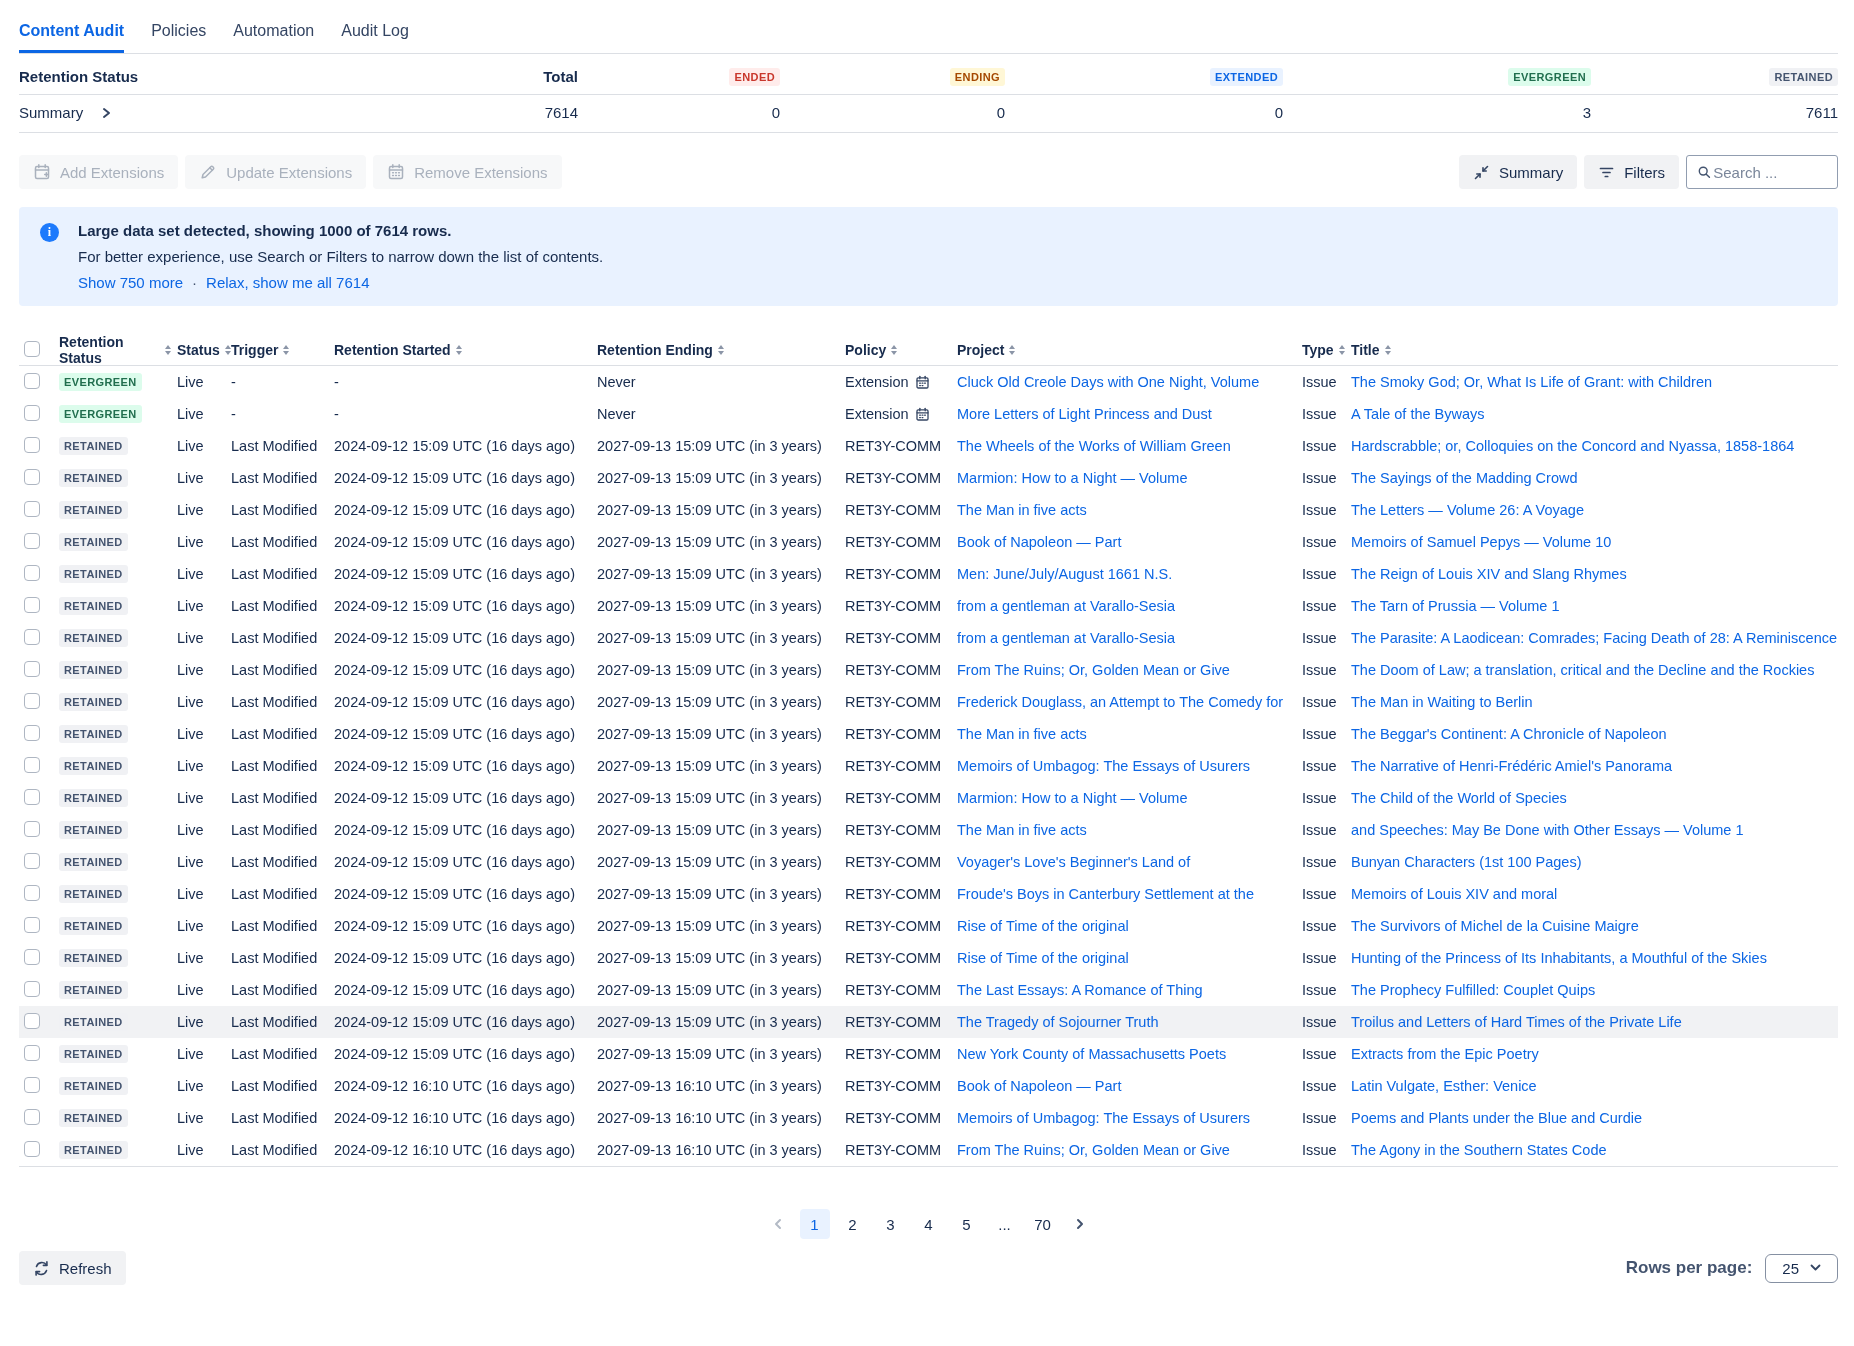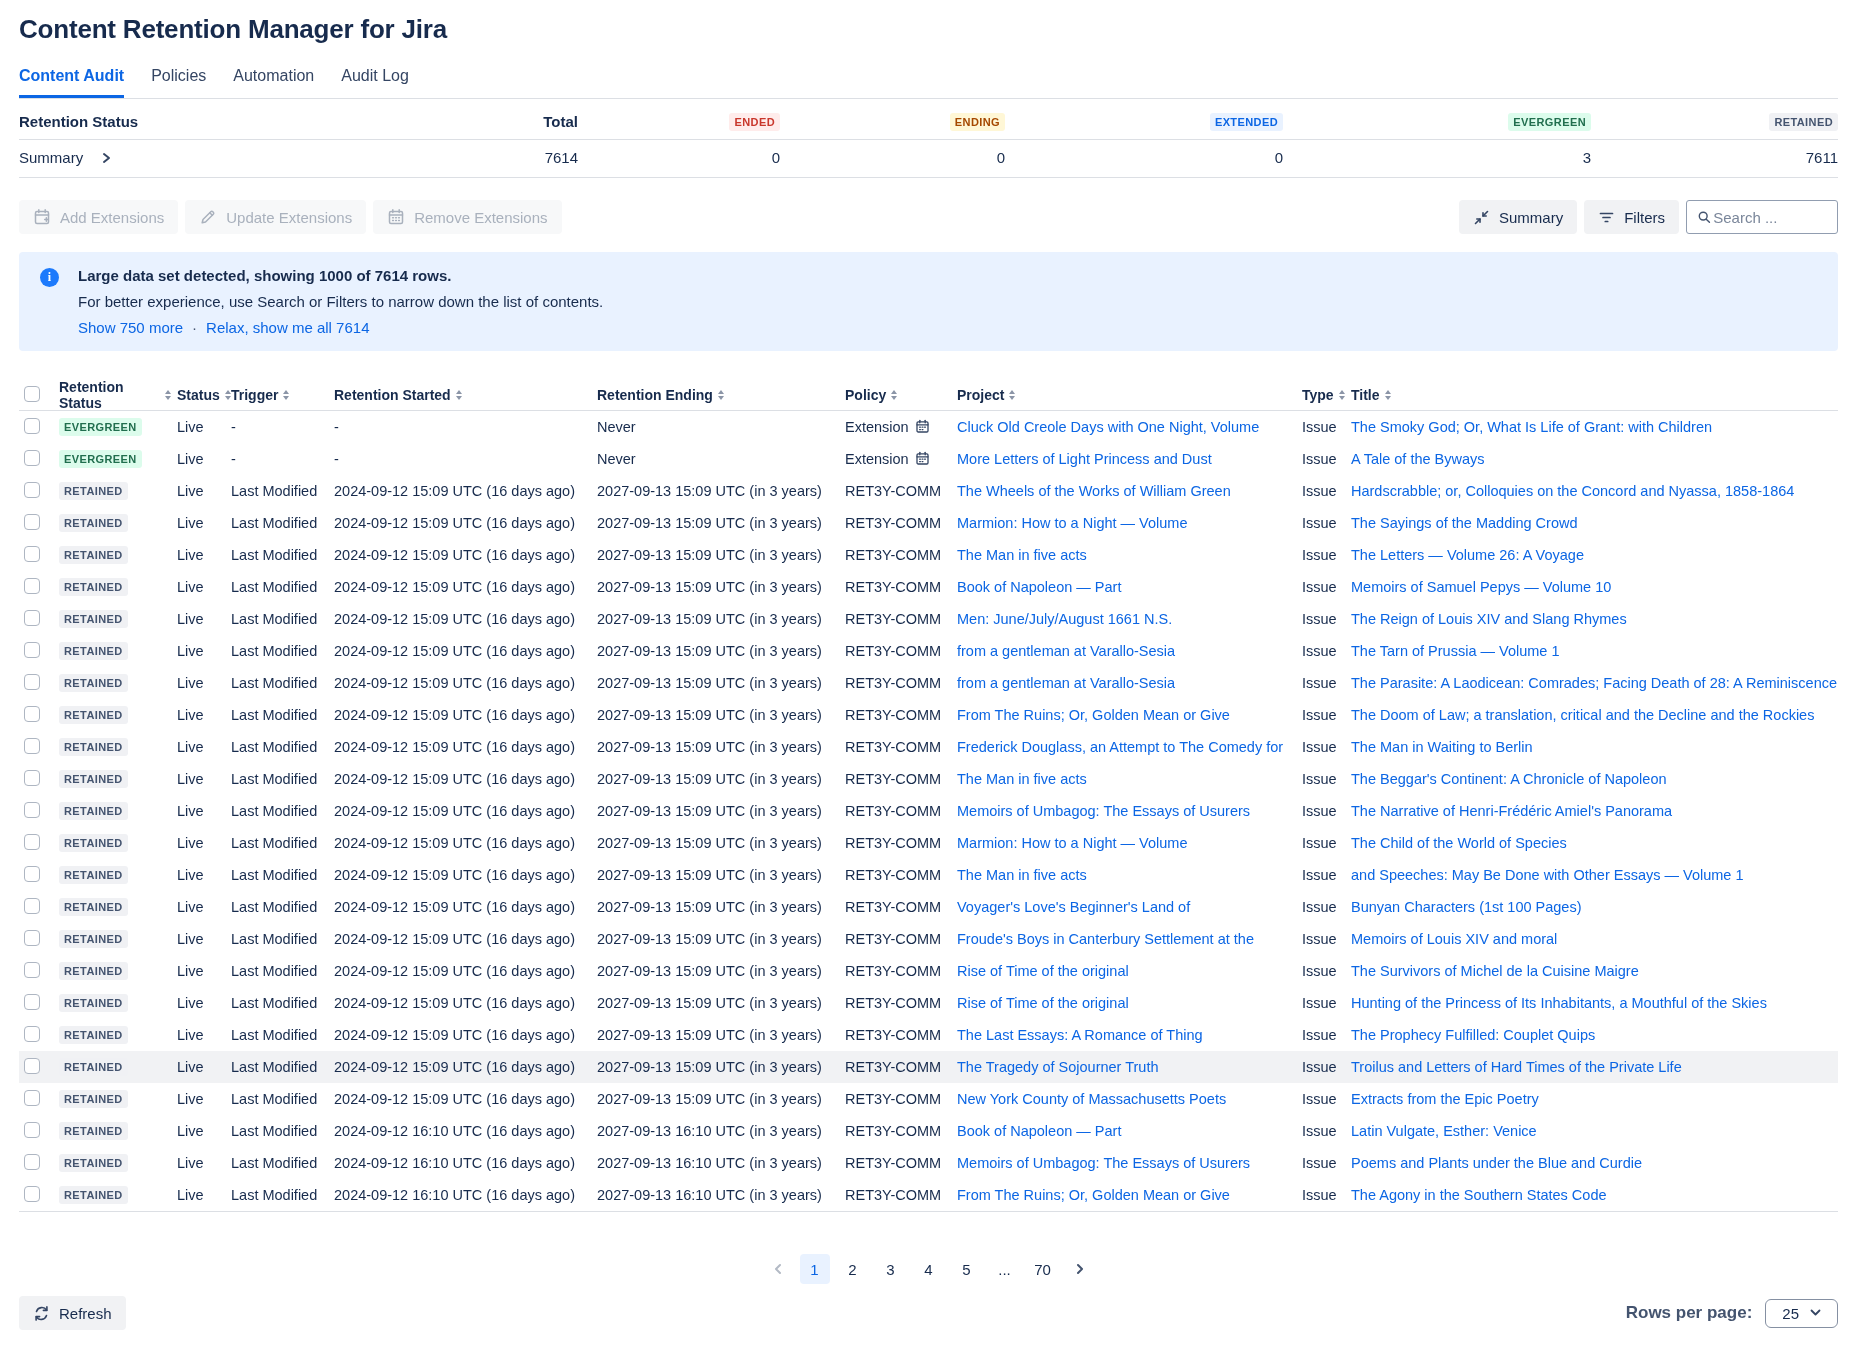--- a/index.html
+++ b/index.html
@@ -64,21 +64,21 @@
   .sort { display:inline-flex; flex-direction:column; gap:2px; margin-left:5px; }
   .sort i { width:0; height:0; border-left:3.5px solid transparent; border-right:3.5px solid transparent; display:block; }
   .sort .up { border-bottom:4px solid #8B95A7; }
   .sort .dn { border-top:4px solid #8B95A7; }
   .trow { height:32px; }
   .trow.hl { background:#F1F2F4; }
   .cell { font-size:14.5px; color:#172B4D; white-space:nowrap; overflow:hidden; padding-right:8px; }
   .c-title { padding-right:0; }
   .cb { display:inline-block; width:16px; height:16px; border:1.5px solid #AEB6C2; border-radius:4px; background:#fff; margin-left:5px; cursor:pointer; }
   .tbody-wrap { border-bottom:1px solid #DCDFE4; }
-  .polcell { display:flex; align-items:flex-start; gap:6px; }
+  .polcell { display:flex; align-items:flex-end; gap:6px; }
   .polcell svg { stroke:#344563; flex:0 0 auto; }
 
   
   .pagination { margin-top:42px; display:flex; justify-content:center; align-items:center; gap:8px; }
   .page { min-width:30px; height:30px; display:flex; align-items:center; justify-content:center; font-size:15px;
           color:#172B4D; border-radius:4px; cursor:pointer; padding:0 6px; }
   .page.active { background:#E9F2FF; color:#0C66E4; }
   .page.ellipsis { cursor:default; }
   .pag-arrow { width:28px; height:30px; display:flex; align-items:center; justify-content:center; cursor:pointer; }
   .pag-arrow svg { stroke:#44546F; }
@@ -90,21 +90,20 @@
   .rpp-label { font-size:17px; font-weight:700; color:#44546F; }
   .rpp-select { display:flex; align-items:center; gap:11px; border:1.5px solid #8590A2; border-radius:6px;
                 padding:5px 16px; font-size:15px; color:#172B4D; background:#fff; cursor:pointer; }
   .rpp-select svg { stroke:#344563; }
 </style>
 </head>
 <body>
 
 <div class="app">
 
-  <h1>Content Retention Manager for Jira</h1>
 
   <div class="tabs">
     <div class="tab active">Content Audit</div>
     <div class="tab">Policies</div>
     <div class="tab">Automation</div>
     <div class="tab">Audit Log</div>
   </div>
 
   <div class="sumhead sgrid">
     <div class="scell">Retention Status</div>

